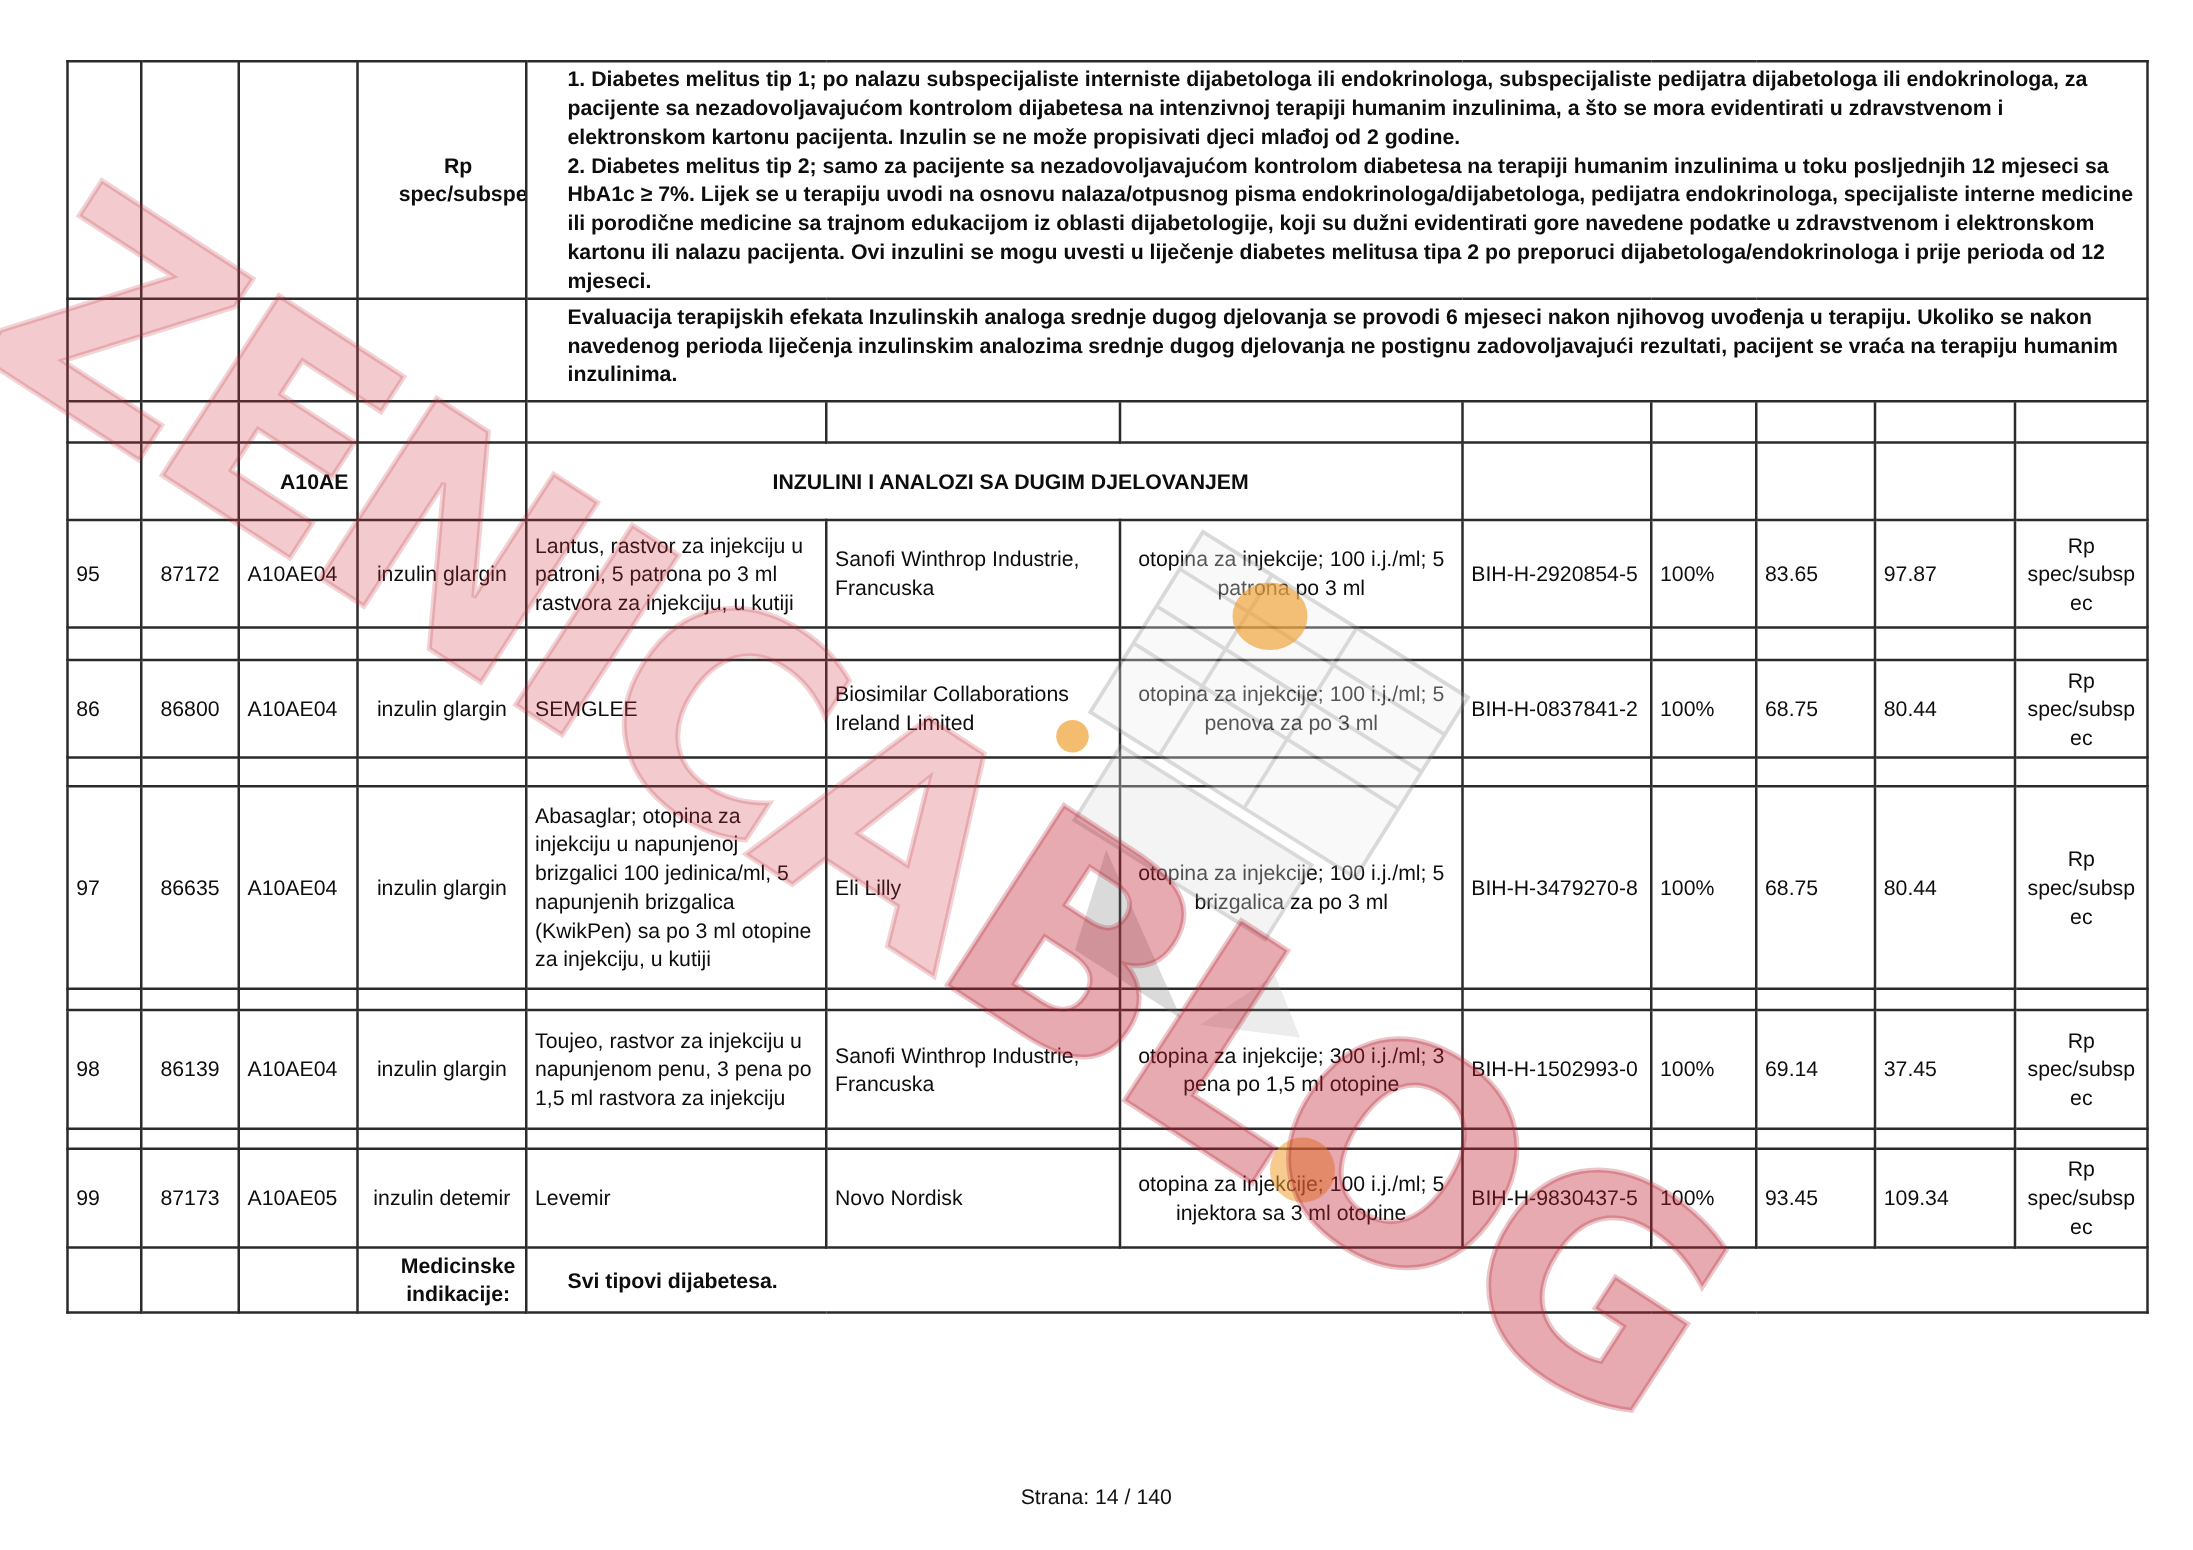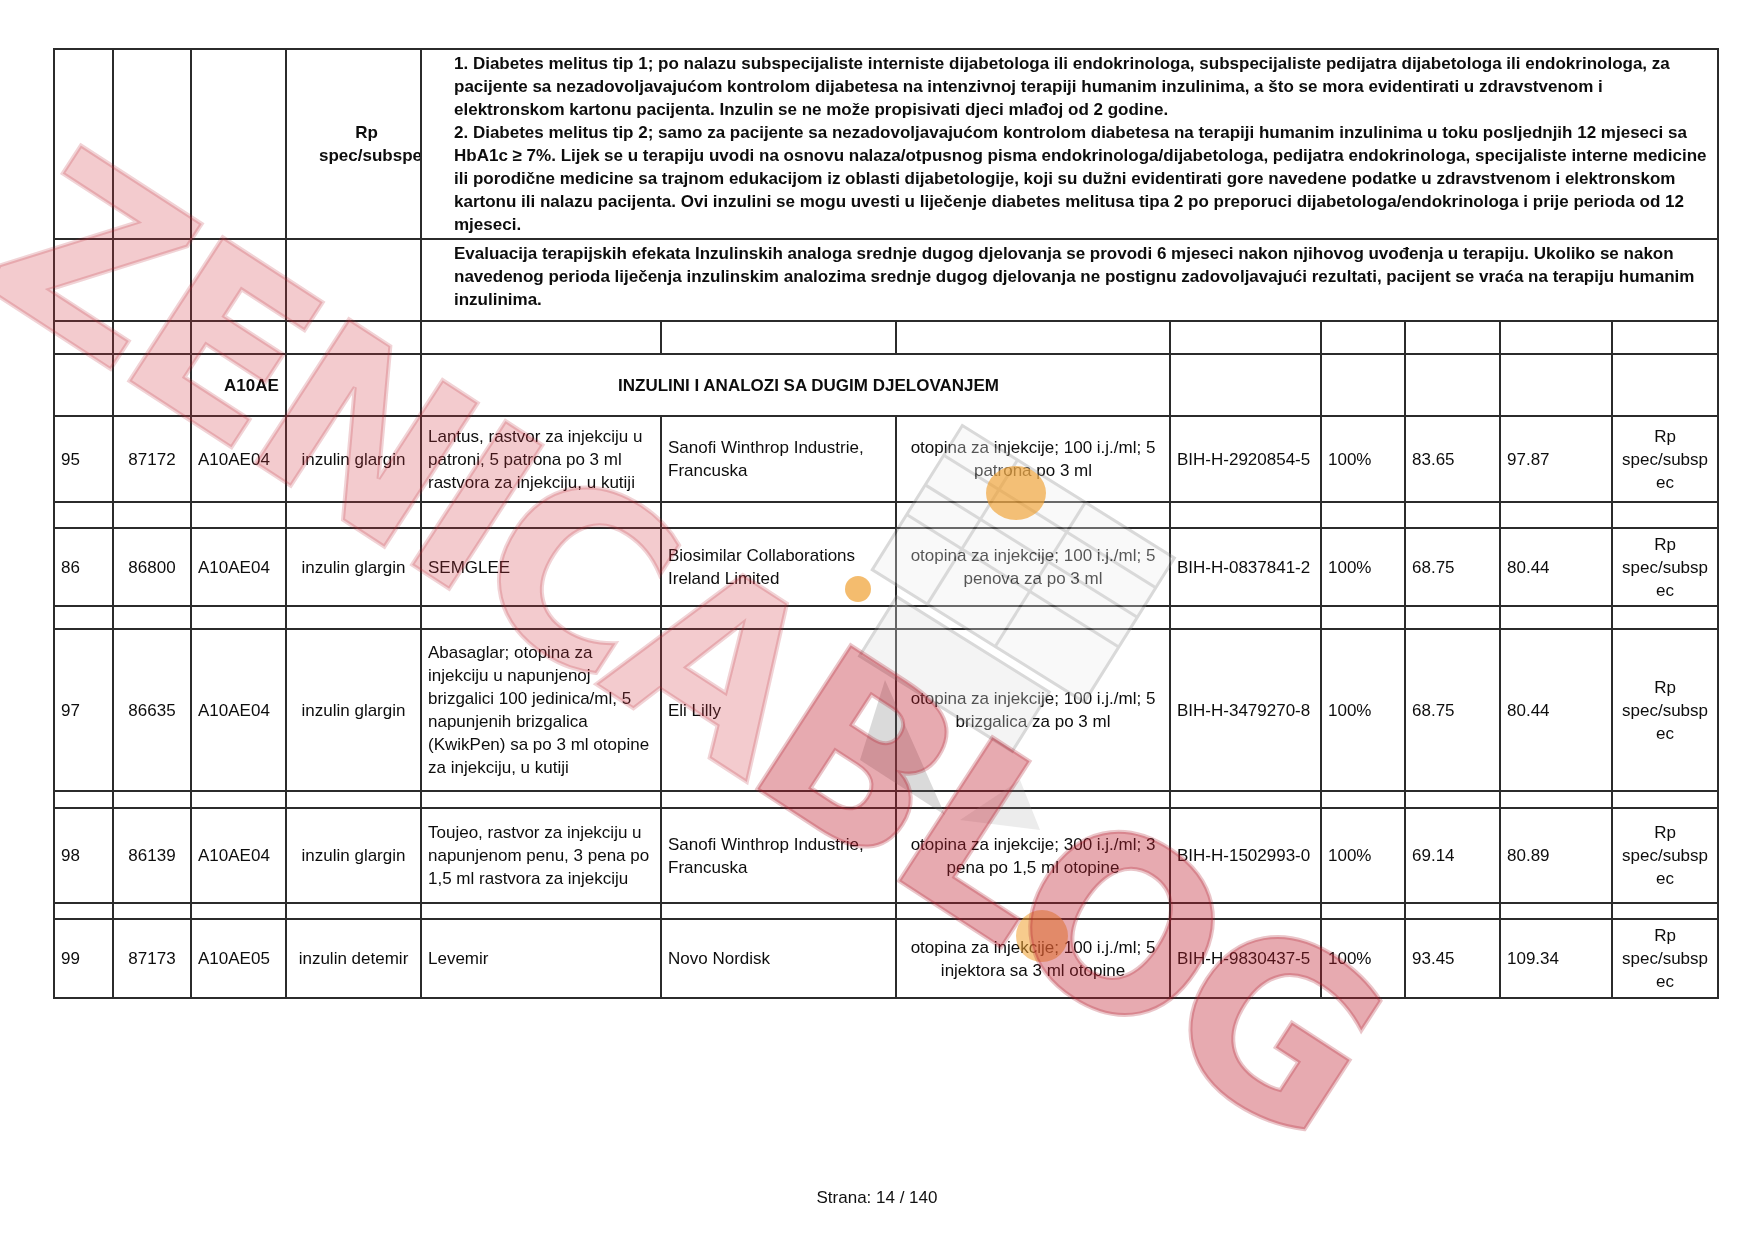--- a/index.html
+++ b/index.html
@@ -199,21 +199,21 @@
       <td class="rt">98</td>
       <td class="ctr">86139</td>
       <td class="lt">A10AE04</td>
       <td class="ctr">inzulin glargin</td>
       <td class="lt">Toujeo, rastvor za injekciju u napunjenom penu, 3 pena po 1,5 ml rastvora za injekciju</td>
       <td class="lt">Sanofi Winthrop Industrie, Francuska</td>
       <td class="ctr">otopina za injekcije; 300 i.j./ml; 3 pena po 1,5 ml otopine</td>
       <td class="lt">BIH-H-1502993-0</td>
       <td class="rt">100%</td>
       <td class="rt">69.14</td>
-      <td class="rt">80.89</td>
+      <td class="rt">37.45</td>
       <td class="rx-cell">Rp spec/subspec</td>
     </tr>
 
     <tr style="height:16px">
       <td></td>
           <td></td>
       <td></td>
           <td></td>
       <td></td>
           <td></td>
@@ -233,20 +233,27 @@
       <td class="lt">Levemir</td>
       <td class="lt">Novo Nordisk</td>
       <td class="ctr">otopina za injekcije; 100 i.j./ml; 5 injektora sa 3 ml otopine</td>
       <td class="lt">BIH-H-9830437-5</td>
       <td class="rt">100%</td>
       <td class="rt">93.45</td>
       <td class="rt">109.34</td>
       <td class="rx-cell">Rp spec/subspec</td>
     </tr>
 
+    <tr style="height:45px">
+      <td></td>
+      <td></td>
+      <td></td>
+      <td class="bold ctr">Medicinske indikacije:</td>
+      <td colspan="8" class="bold lt">Svi tipovi dijabetesa.</td>
+    </tr>
   </tbody>
     </table>
 
   <div class="overlay">
     <svg class="sketch" width="380" height="420" viewBox="0 0 380 420">
       <g transform="rotate(32 190 200)" stroke="#8a8a8a" stroke-width="3" fill="#ededed">
         <rect x="55" y="55" width="250" height="170"></rect>
         <line x1="55" y1="90" x2="305" y2="90"></line>
         <line x1="55" y1="125" x2="305" y2="125"></line>
         <line x1="55" y1="160" x2="305" y2="160"></line>

